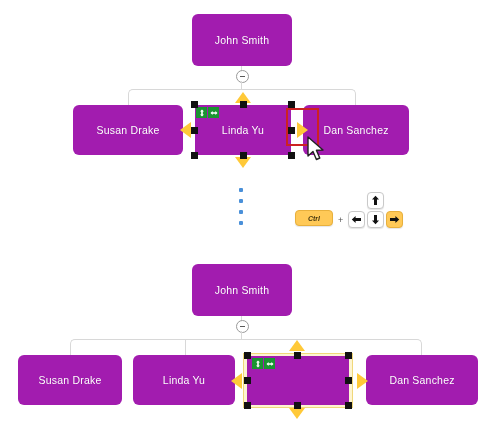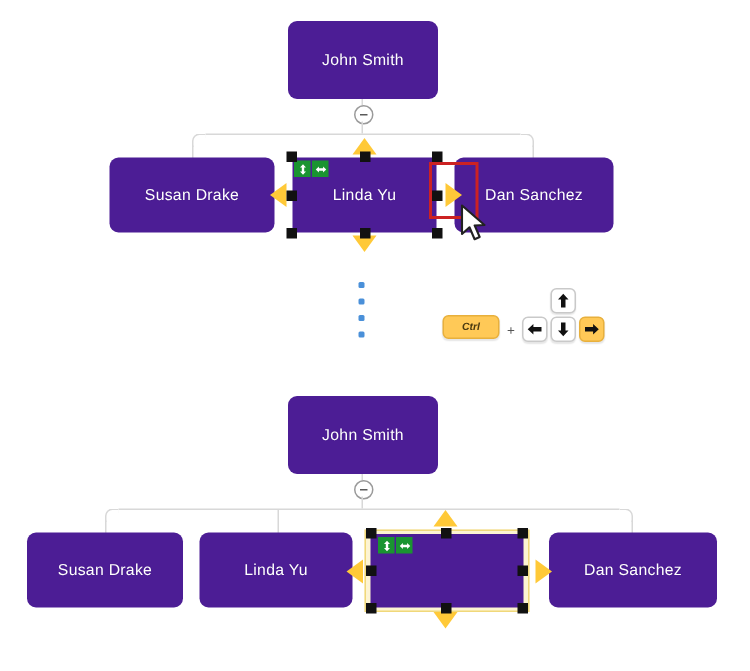--- a/index.html
+++ b/index.html
@@ -10,21 +10,21 @@
     overflow:hidden;
     position:relative;
   }
   .stage{position:absolute;left:0;top:0;width:500px;height:447px;}
   .diagram{position:absolute;left:0;width:500px;}
 
   
   .node{
     position:absolute;
     box-sizing:border-box;
-    background:#4c1d95;
+    background:#a21caf;
     border-radius:6px;
     color:#ffffff;
     font-size:10.5px;
     display:flex;align-items:center;justify-content:center;
     letter-spacing:.2px;
     text-shadow:0 0 1px rgba(0,0,0,.15);
   }
   .node.flat{border-radius:0;}
 
   

